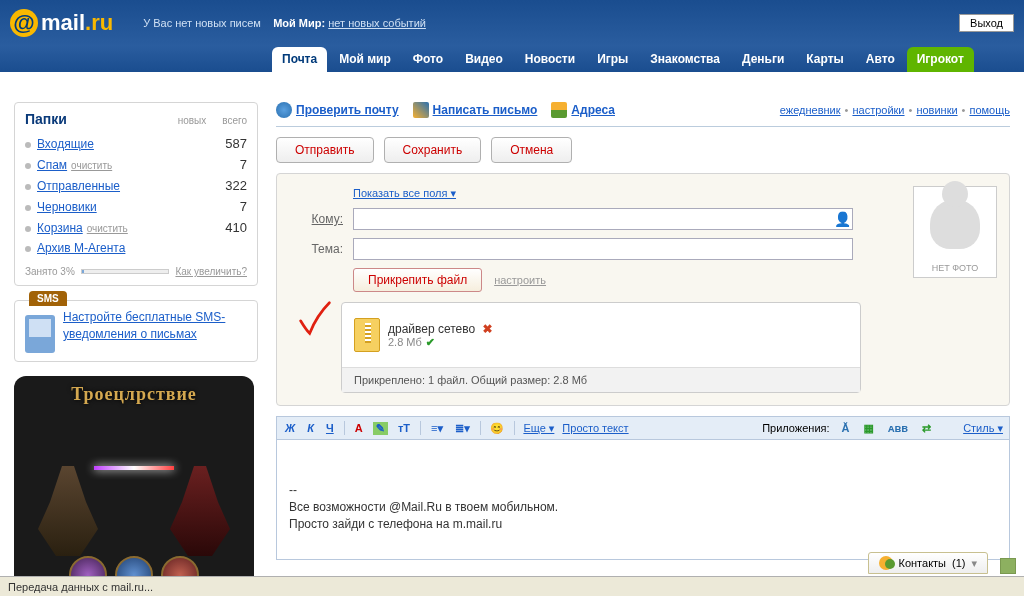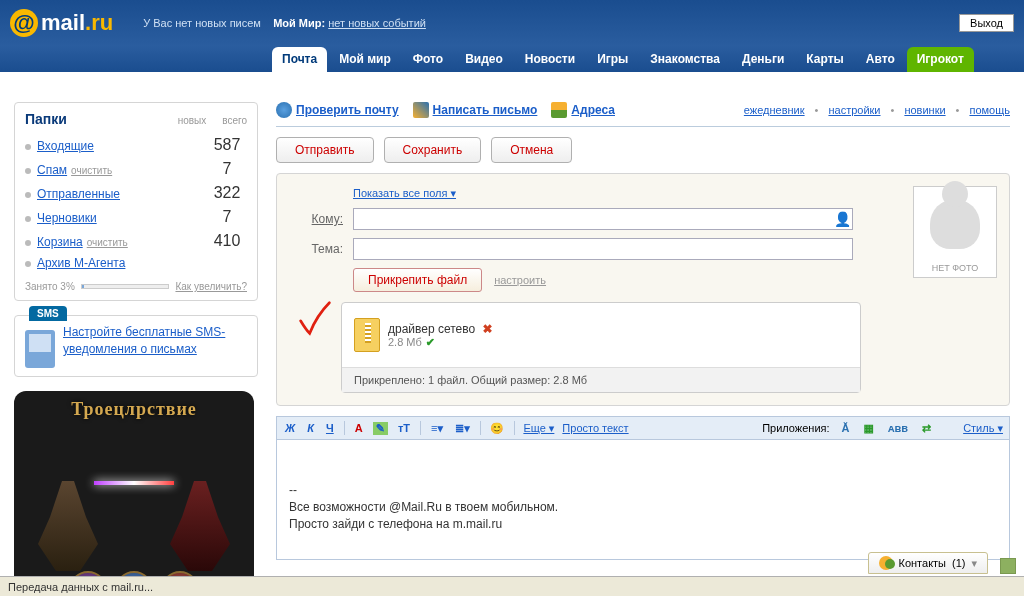--- a/index.html
+++ b/index.html
@@ -27,49 +27,49 @@
 .sidebar { width: 272px; padding: 10px 14px; }
 .folders { border: 1px solid #d5d5d5; border-radius: 4px; padding: 8px 10px 8px; margin-bottom: 14px; }
 .folders-head { display: flex; justify-content: space-between; align-items: baseline; margin-bottom: 6px; }
 .folders-title { font-size: 14px; font-weight: bold; color: #0a3a7a; }
 .folders-cols { font-size: 10px; color: #999; display: flex; gap: 16px; }
 .folder-row { display: flex; align-items: baseline; padding: 3px 0; }
 .folder-row .bullet { width: 6px; height: 6px; background: #bbb; border-radius: 50%; margin-right: 6px; margin-top: 5px; flex-shrink: 0; }
 .folder-row .name { flex: 1; }
 .folder-row .name a { font-size: 12px; }
 .folder-row .clear { font-size: 10px; color: #999; margin-left: 4px; text-decoration: underline; cursor: pointer; }
-.folder-row .count { width: 40px; text-align: center; color: #333; font-size: 16px; }
+.folder-row .count { width: 40px; text-align: right; color: #333; font-size: 13px; }
 .storage { margin-top: 8px; display: flex; align-items: center; font-size: 10px; color: #999; gap: 6px; }
 .storage .bar { flex: 1; height: 5px; background: #eee; border: 1px solid #ccc; position: relative; }
 .storage .bar .fill { position: absolute; left: 0; top: 0; bottom: 0; width: 3%; background: #7aa7d9; }
 .storage a { font-size: 10px; color: #999; }
 
 .sms-box { border: 1px solid #d5d5d5; border-radius: 4px; padding: 8px 10px; display: flex; gap: 8px; position: relative; margin-bottom: 14px; }
-.sms-badge { position: absolute; top: -10px; left: 14px; background: #0369a1; color: #fff; font-size: 10px; font-weight: bold; padding: 2px 8px; border-radius: 4px 4px 0 0; }
+.sms-badge { position: absolute; top: -10px; left: 14px; background: #a16207; color: #fff; font-size: 10px; font-weight: bold; padding: 2px 8px; border-radius: 4px 4px 0 0; }
 .phone-ico { width: 30px; height: 38px; background: #7aa7d9; border-radius: 3px; position: relative; flex-shrink: 0; margin-top: 6px; }
 .phone-ico::after { content: ""; position: absolute; top: 4px; left: 4px; right: 4px; height: 18px; background: #cfe0f4; }
 .sms-box a { font-size: 12px; line-height: 1.4; }
 
 .ad-box { width: 240px; height: 224px; background: #1a1a1a; border-radius: 12px; position: relative; overflow: hidden; }
 .ad-title { position: absolute; top: 8px; left: 0; right: 0; text-align: center; font-family: serif; font-size: 18px; font-weight: bold; color: #d4a850; text-shadow: 0 0 4px #000; letter-spacing: 1px; }
 .ad-fig { position: absolute; bottom: 44px; width: 60px; height: 90px; }
 .ad-fig.left { left: 24px; background: linear-gradient(#5a4530, #2a2010); clip-path: polygon(40% 0, 60% 0, 80% 40%, 100% 70%, 70% 100%, 30% 100%, 0 70%, 20% 40%); }
 .ad-fig.right { right: 24px; background: linear-gradient(#6a2020, #2a0808); clip-path: polygon(40% 0, 60% 0, 80% 40%, 100% 70%, 70% 100%, 30% 100%, 0 70%, 20% 40%); }
 .ad-flash { position: absolute; top: 90px; left: 80px; width: 80px; height: 4px; background: linear-gradient(90deg, #c040ff, #fff, #ff4040); box-shadow: 0 0 10px #fff; }
 .ad-circles { position: absolute; bottom: 6px; left: 0; right: 0; display: flex; justify-content: center; gap: 8px; }
 .ad-circ { width: 38px; height: 38px; border-radius: 50%; border: 2px solid #8a6a30; }
 .ad-circ.c1 { background: radial-gradient(#a060c0, #402050); }
 .ad-circ.c2 { background: radial-gradient(#6090d0, #204070); }
 .ad-circ.c3 { background: radial-gradient(#c06050, #602020); }
 
 .main { flex: 1; padding: 6px 14px 0 4px; }
 .actionlinks { display: flex; align-items: center; gap: 14px; padding: 4px 0 8px; border-bottom: 1px solid #bcd; margin-bottom: 10px; }
 .actionlinks .al { display: flex; align-items: center; gap: 4px; font-weight: bold; }
 .actionlinks .ico { width: 16px; height: 16px; display: inline-block; }
-.actionlinks .r { margin-left: auto; font-weight: normal; font-size: 11px; display: flex; gap: 10px; }
+.actionlinks .r { margin-left: auto; font-weight: normal; font-size: 11px; display: flex; gap: 4px; }
 .actionlinks .r span.dot { color: #999; }
 
 .compose-btns { display: flex; gap: 10px; margin-bottom: 10px; }
 .cbtn { border: 1px solid #b0b0b0; border-radius: 4px; background: linear-gradient(#fff, #eee); padding: 5px 18px; font-size: 12px; color: #c00; cursor: pointer; }
 
 .compose-box { border: 1px solid #d5d5d5; border-radius: 4px; background: #f9f7f0; padding: 12px; position: relative; margin-bottom: 10px; }
 .show-all { margin-left: 64px; margin-bottom: 8px; }
 .show-all a { color: #1b5ec9; font-size: 11px; }
 .field-row { display: flex; align-items: center; margin-bottom: 8px; }
 .field-label { width: 54px; text-align: right; margin-right: 10px; color: #666; }

